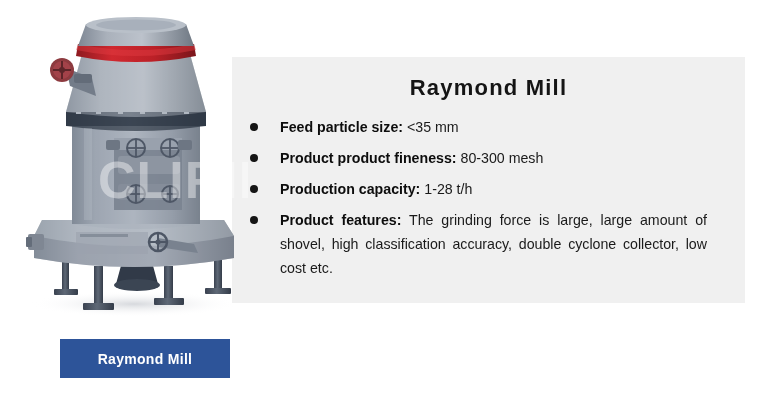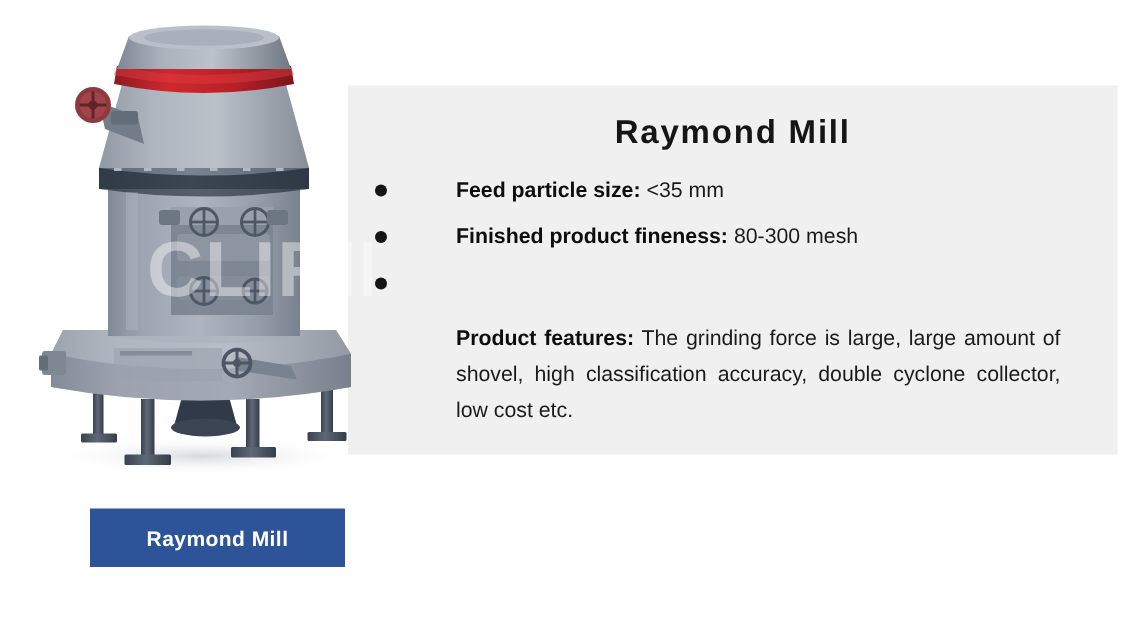--- a/index.html
+++ b/index.html
@@ -71,21 +71,20 @@
   }
   .spec-list {
     list-style: none;
     margin: 0;
     padding: 14px 36px 0 14px;
   }
   .spec-item {
     display: flex;
     align-items: flex-start;
     margin-bottom: 7px;
-    gap: 24px;
   }
   .bullet {
     flex: 0 0 auto;
     width: 8px;
     height: 8px;
     border-radius: 50%;
     background: #151515;
     margin: 8px 22px 0 4px;
   }
   .spec-text {
@@ -96,21 +95,20 @@
     color: #1a1a1a;
     text-align: justify;
     text-justify: inter-word;
   }
   .spec-text b {
     font-weight: bold;
     color: #0d0d0d;
   }
   .spec-item-multiline .spec-text {
     padding-right: 2px;
-    margin-top: 37px;
   }
 
   
   .cta-button {
     position: absolute;
     left: 60px;
     top: 339px;
     width: 170px;
     height: 39px;
     background: #2d5499;
@@ -267,23 +265,27 @@
 
   <ul class="spec-list">
 
     <li class="spec-item">
       <span class="bullet"></span>
       <span class="spec-text"><b>Feed particle size:</b> <span>&lt;35 mm</span></span>
     </li>
 
     <li class="spec-item">
       <span class="bullet"></span>
-      <span class="spec-text"><b>Finished product fineness:</b> <span>80-300 mesh</span></span>
-    </li>
-
+      <span class="spec-text"><b>Product product fineness:</b> <span>80-300 mesh</span></span>
+    </li>
+
+    <li class="spec-item">
+      <span class="bullet"></span>
+      <span class="spec-text"><b>Production capacity:</b> <span>1-28 t/h</span></span>
+    </li>
 
     <li class="spec-item spec-item-multiline">
       <span class="bullet"></span>
       <span class="spec-text"><b>Product features:</b> <span>The grinding force is large, large amount of shovel, high classification accuracy, double cyclone collector,   low cost etc.</span></span>
     </li>
 
   </ul>
 </section>
 
 <button class="cta-button">Raymond Mill</button>

